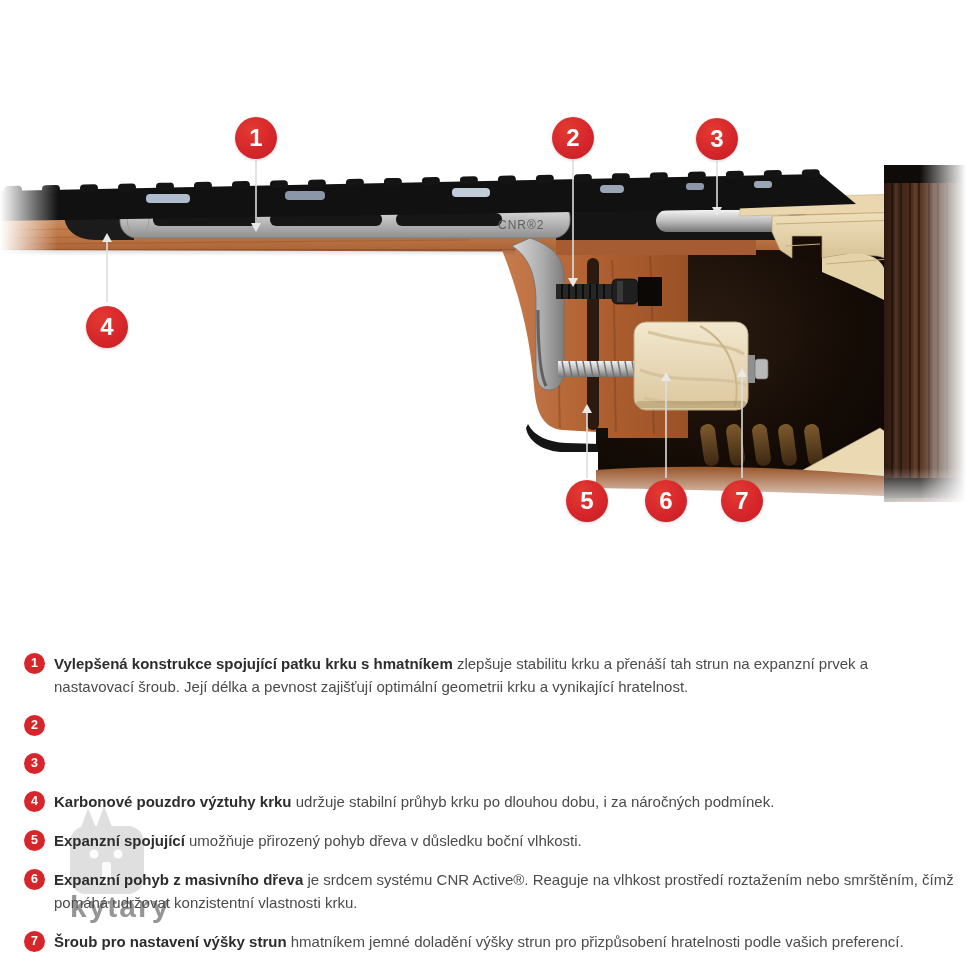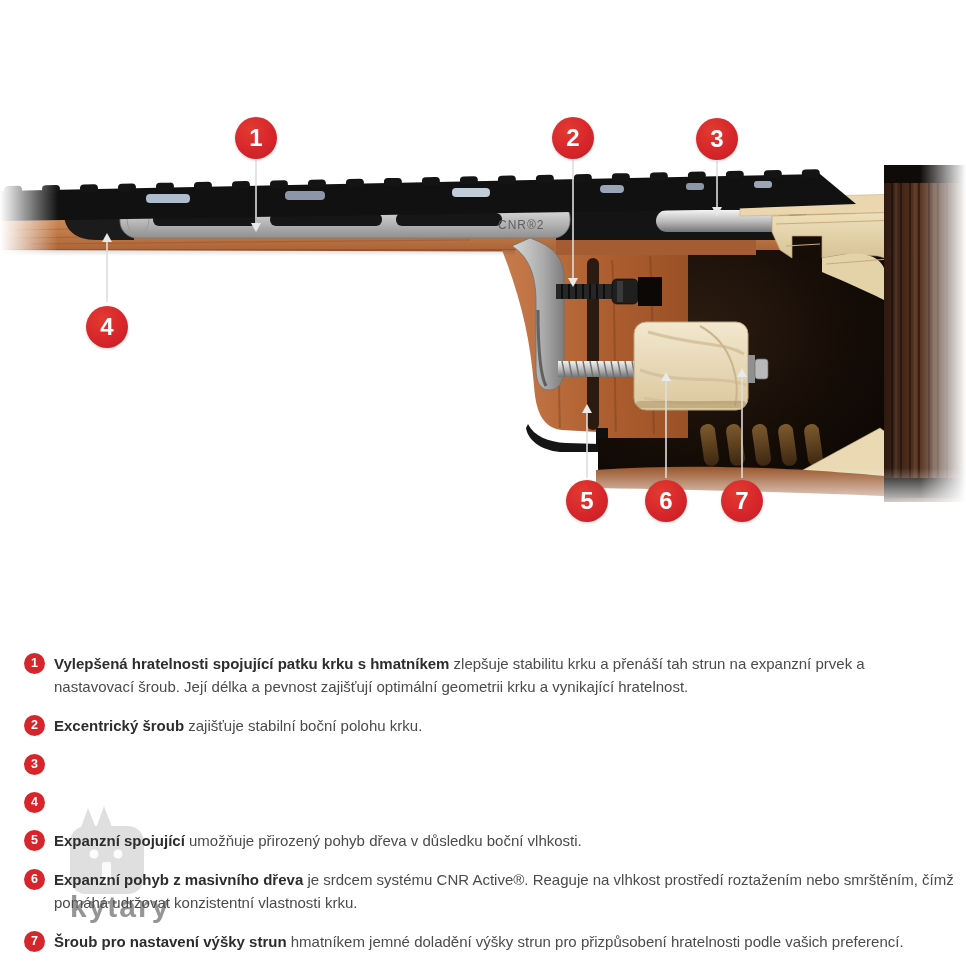--- a/index.html
+++ b/index.html
@@ -263,34 +263,34 @@
     <circle cx="66" cy="54" r="4.5" fill="#ffffff" opacity="0.9"></circle>
     <rect x="50" y="62" width="9" height="22" rx="2" fill="#ffffff" opacity="0.85"></rect>
   </svg>
   <span class="wm-word">kytary</span>
 </div>
 
 <div class="legend">
 
   <div class="legend-item li-1">
     <span class="lbadge">1</span>
-    <p><span class="term">Vylepšená hratelnosti spojující patku krku s hmatníkem</span> <span>zlepšuje stabilitu krku a přenáší tah strun na expanzní prvek a nastavovací šroub. Její délka a pevnost zajišťují optimální geometrii krku a vynikající hratelnost.</span></p>
+    <p><span class="term">Vylepšená konstrukce spojující patku krku s hmatníkem</span> <span>zlepšuje stabilitu krku a přenáší tah strun na expanzní prvek a nastavovací šroub. Její délka a pevnost zajišťují optimální geometrii krku a vynikající hratelnost.</span></p>
   </div>
 
   <div class="legend-item">
     <span class="lbadge">2</span>
-    <p><span class="term">Excentrický šroub</span> <span>zajišťuje stabilní boční polohu krku.</span></p>
   </div>
 
   <div class="legend-item">
     <span class="lbadge">3</span>
   </div>
 
   <div class="legend-item">
     <span class="lbadge">4</span>
+    <p><span class="term">Karbonové pouzdro výztuhy krku</span> <span>udržuje stabilní průhyb krku po dlouhou dobu, i za náročných podmínek.</span></p>
   </div>
 
   <div class="legend-item">
     <span class="lbadge">5</span>
     <p><span class="term">Expanzní spojující</span> <span>umožňuje přirozený pohyb dřeva v důsledku boční vlhkosti.</span></p>
   </div>
 
   <div class="legend-item">
     <span class="lbadge">6</span>
     <p><span class="term">Expanzní pohyb z masivního dřeva</span> <span>je srdcem systému CNR Active®. Reaguje na vlhkost prostředí roztažením nebo smrštěním, čímž pomáhá udržovat konzistentní vlastnosti krku.</span></p>

